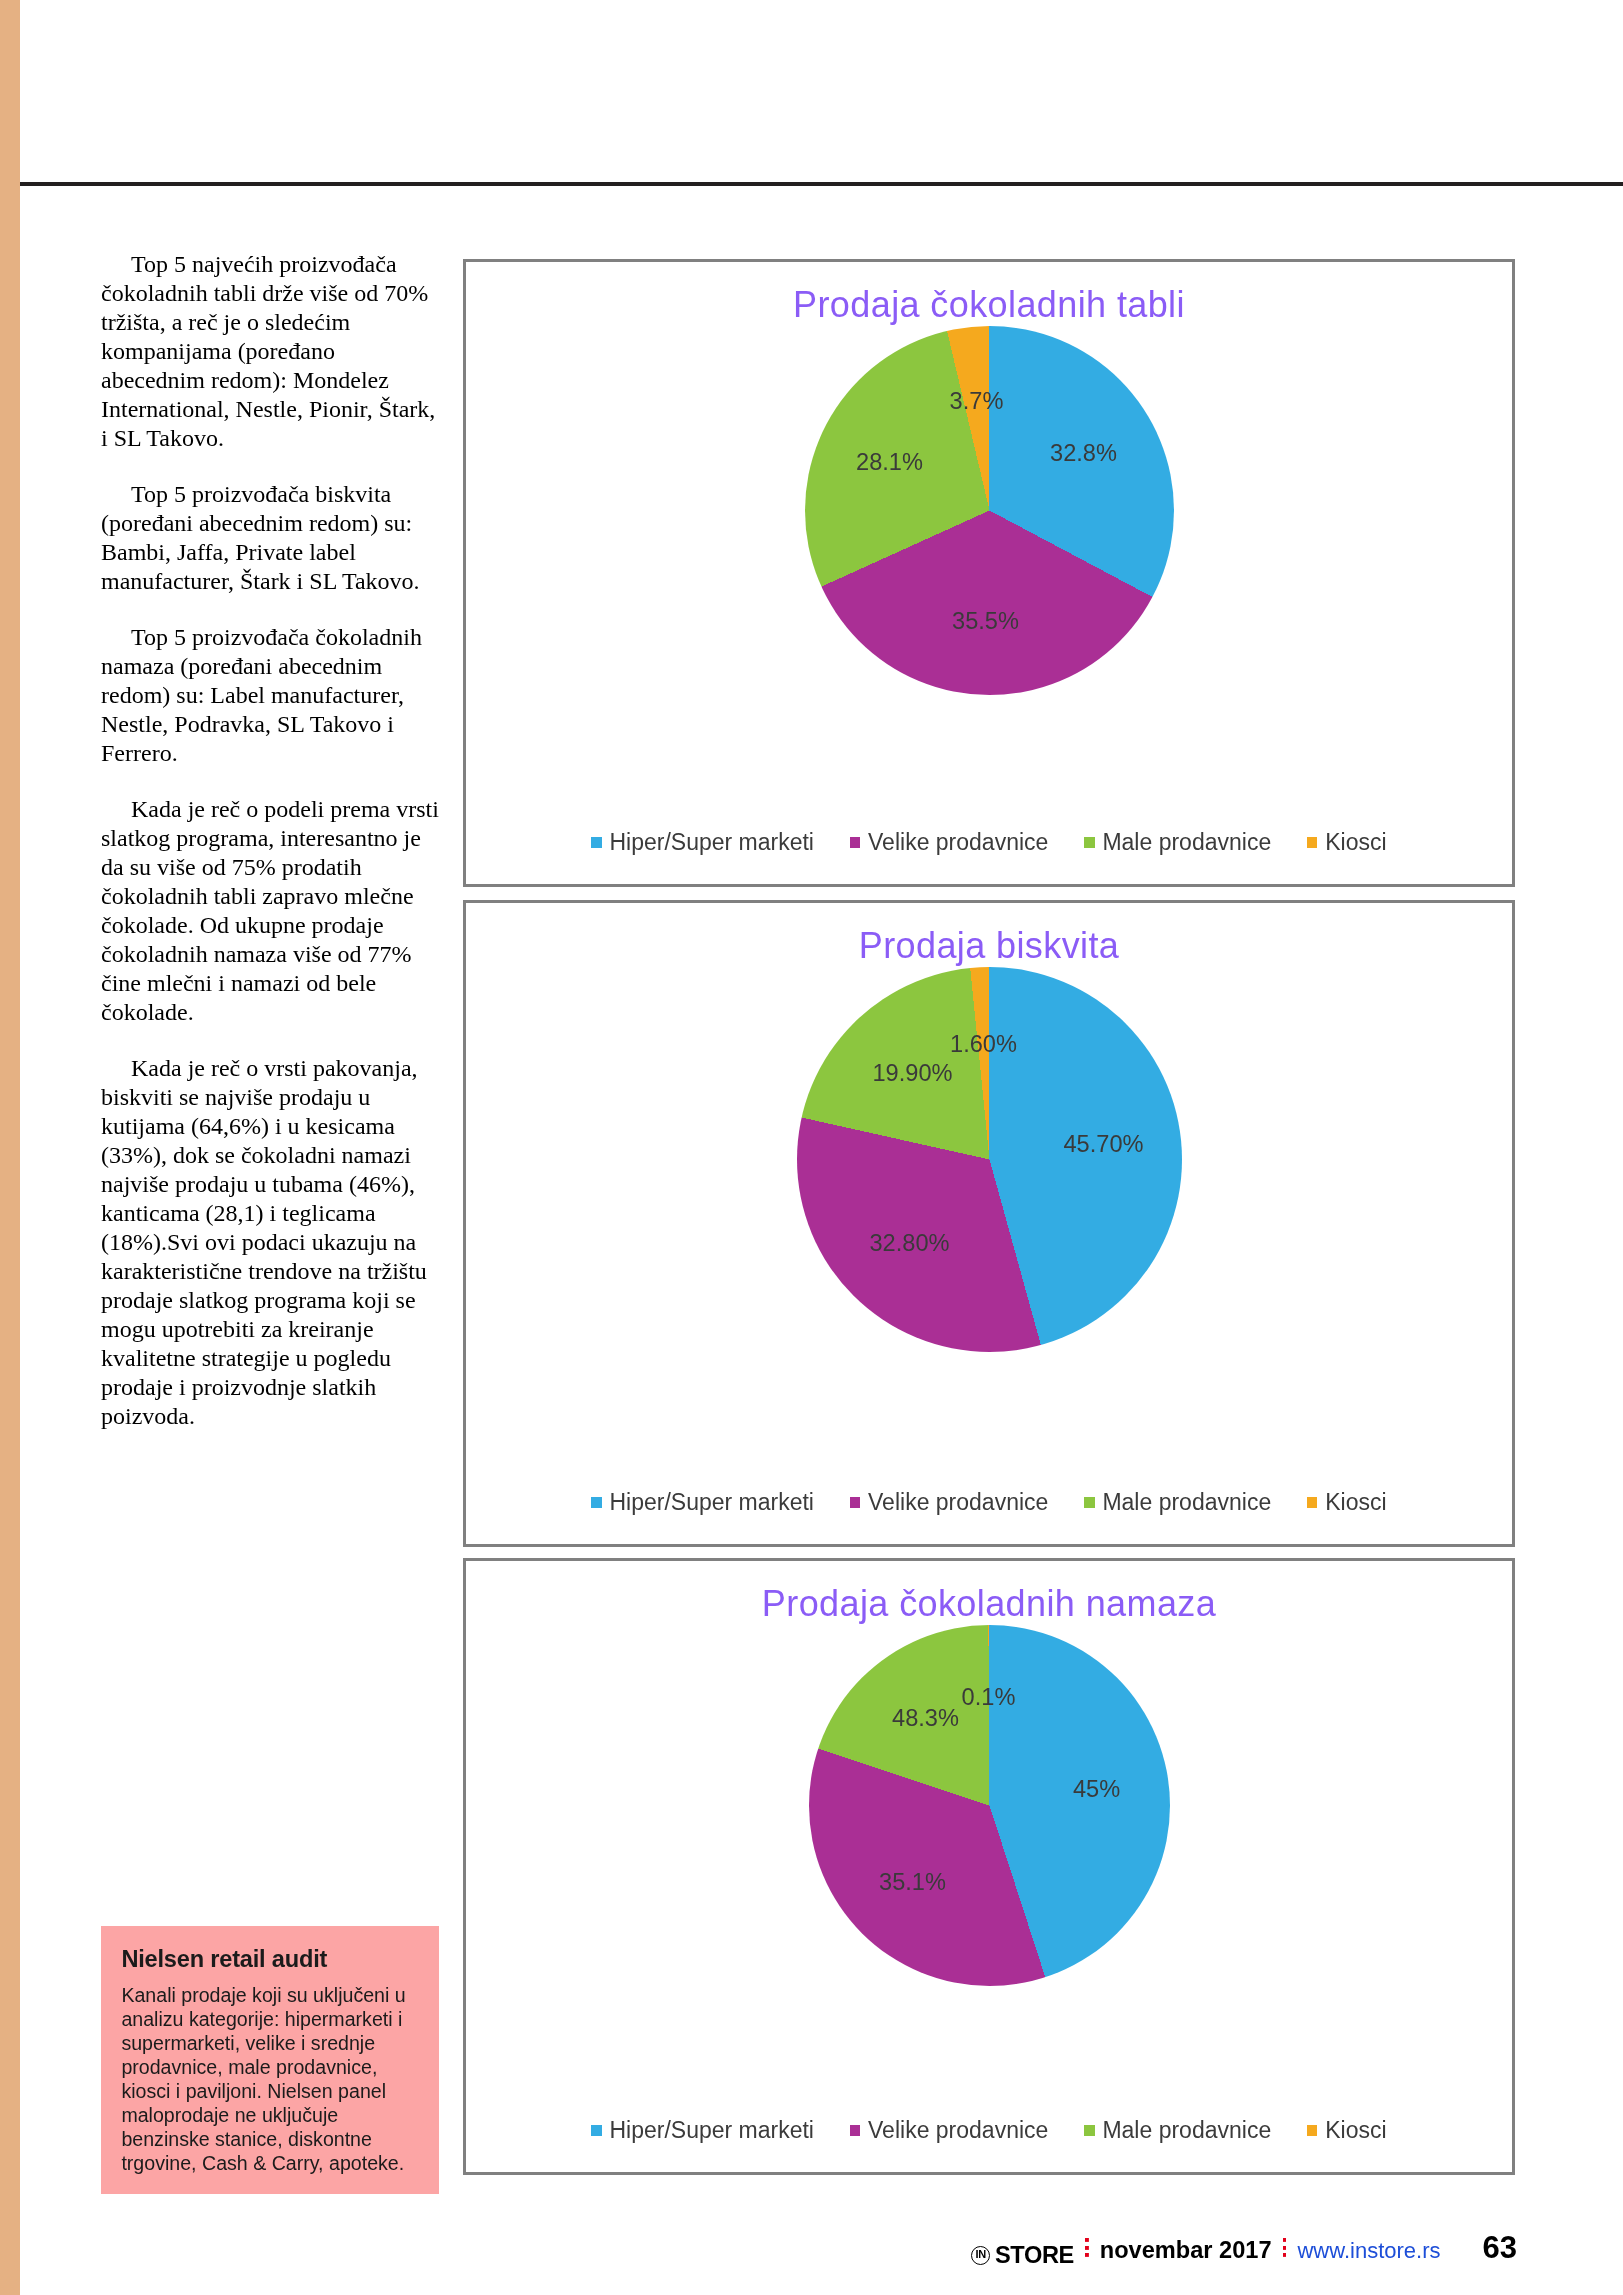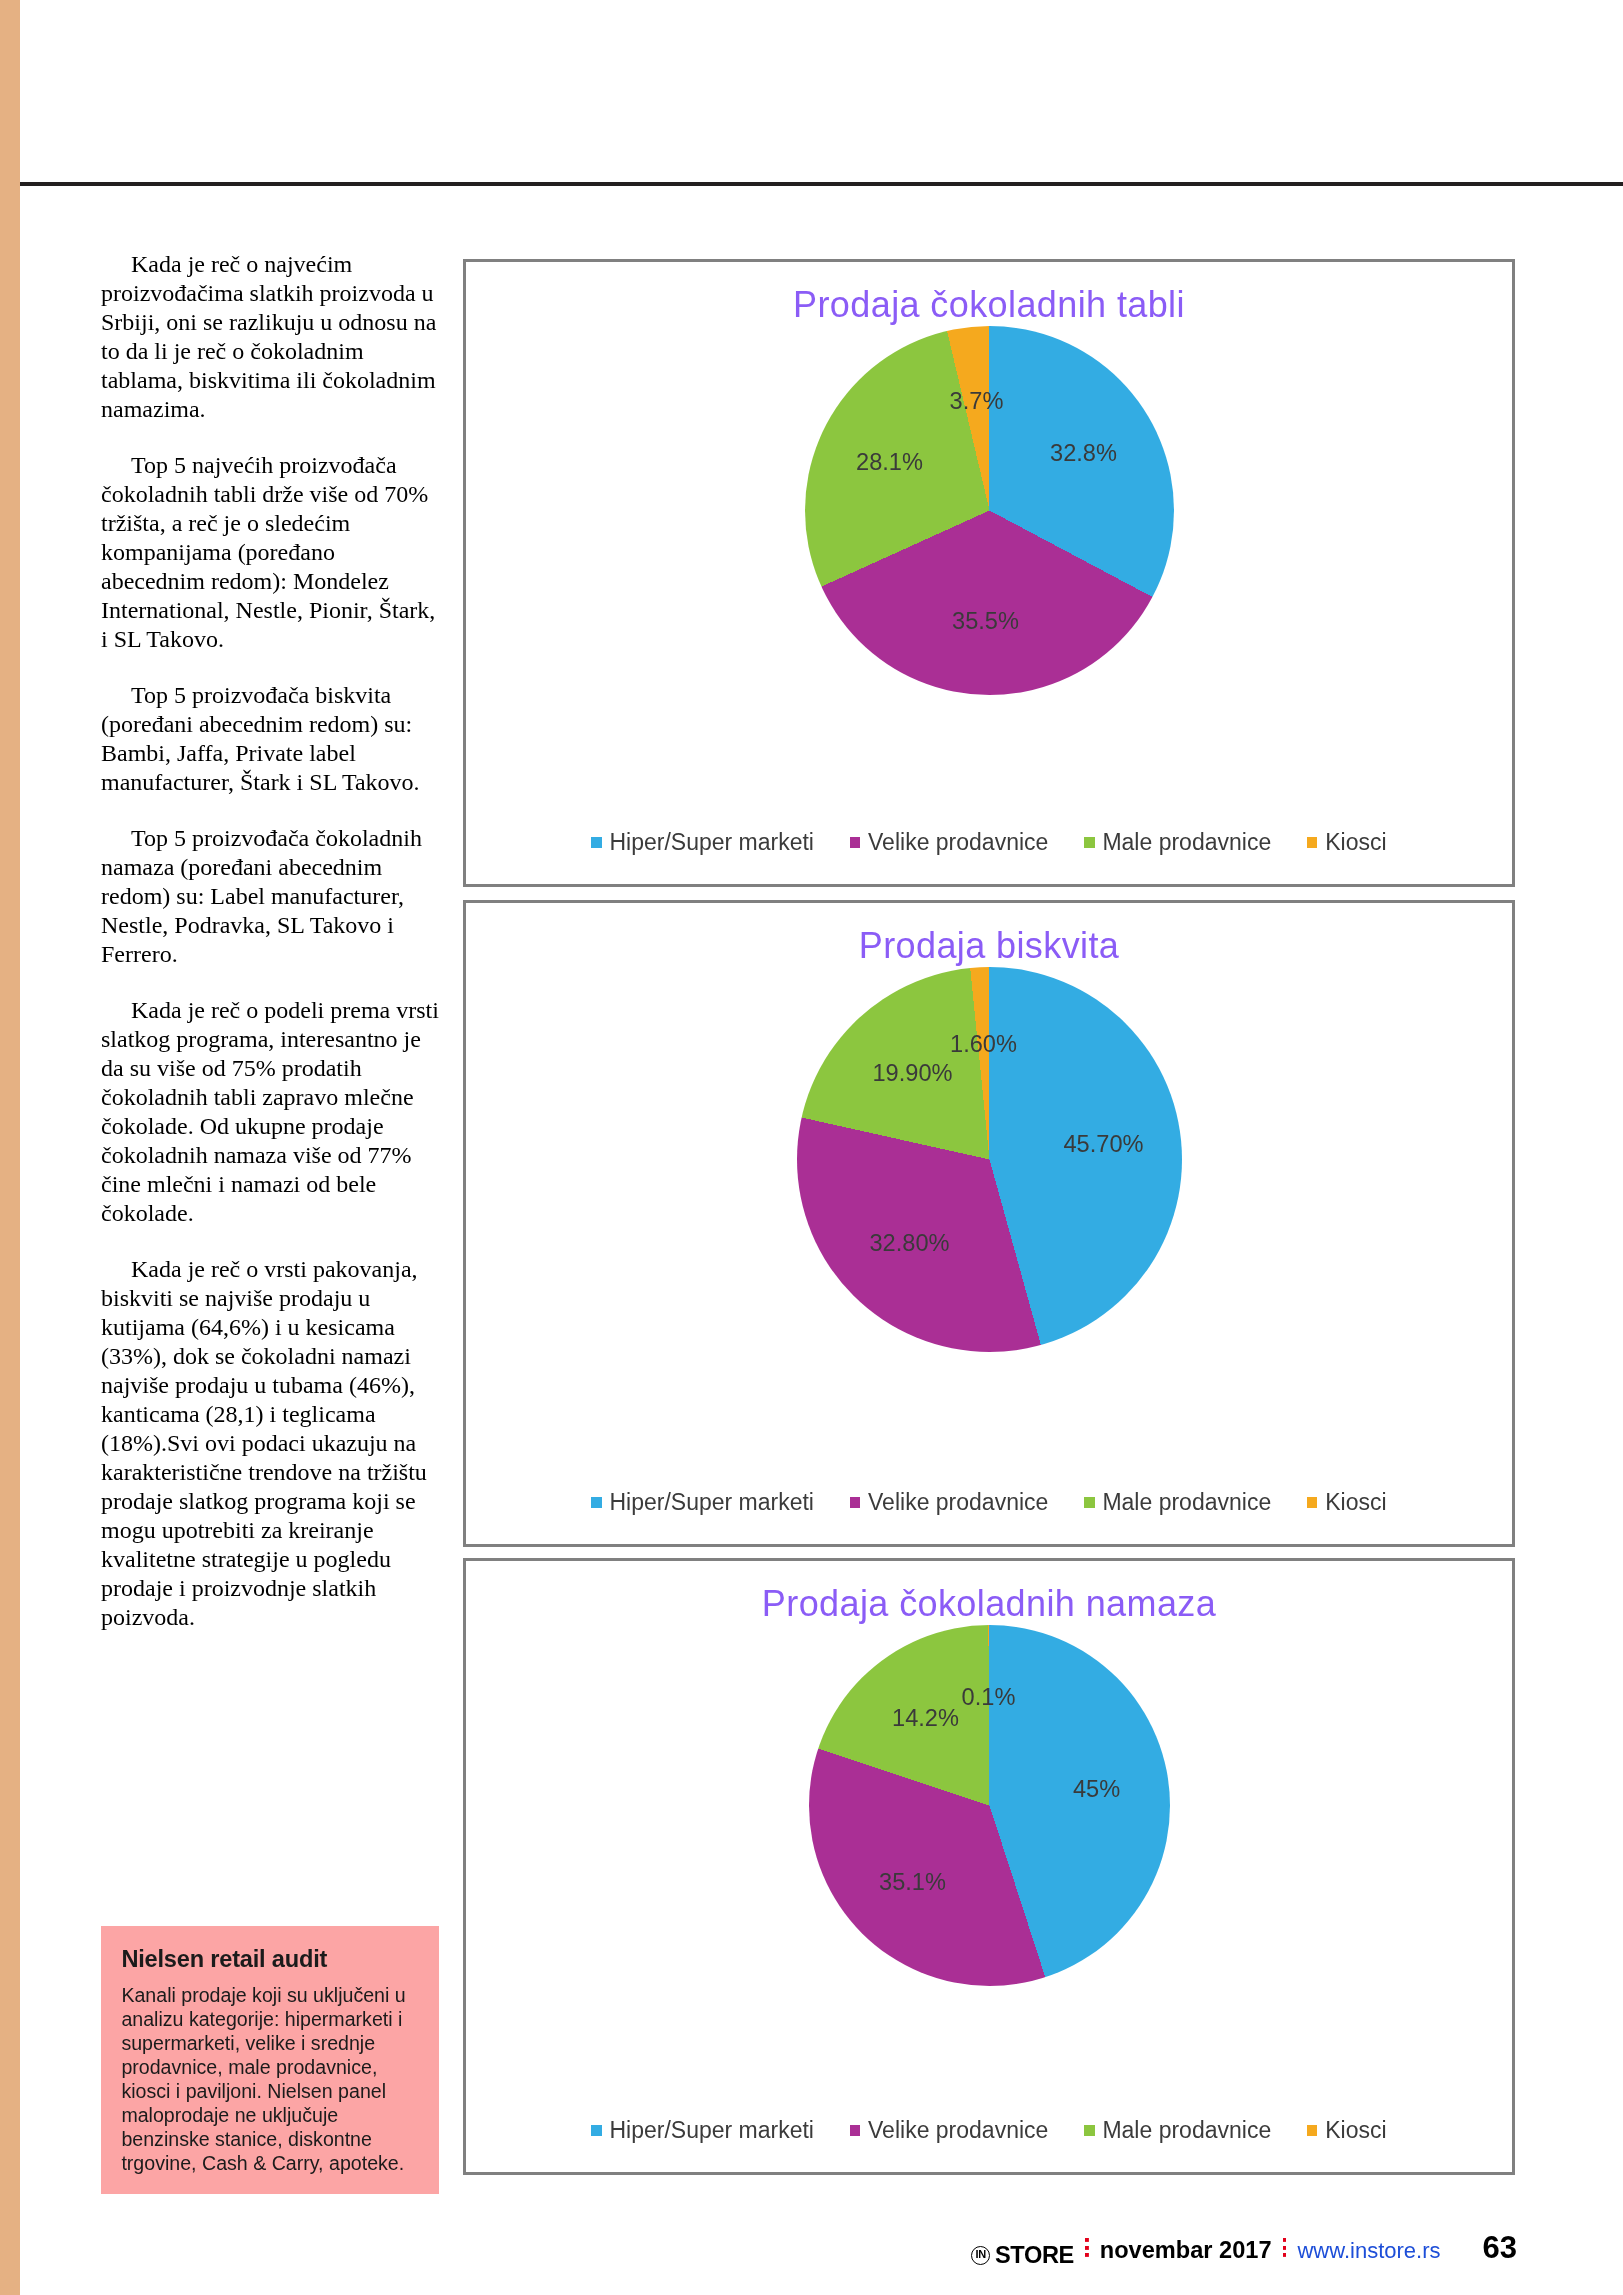--- a/index.html
+++ b/index.html
@@ -124,21 +124,20 @@
   .footer-site{font-size:22px;color:#1d4ed8;}
   #page-number{font-size:31px;font-weight:bold;color:#000;margin-left:31px;}
 </style>
 </head>
 <body>
 
 <div id="left-strip"></div>
 <div id="top-rule"></div>
 
 <div id="text-column">
-  <p class="para">Kada je reč o najvećim proizvođačima slatkih proizvoda u Srbiji, oni se razlikuju u odnosu na to da li je reč o čokoladnim tablama, biskvitima ili čokoladnim namazima.</p>
   <p class="para">Top 5 najvećih proizvođača čokoladnih tabli drže više od 70% tržišta, a reč je o sledećim kompanijama (poređano abecednim redom): Mondelez International, Nestle, Pionir, Štark, i SL Takovo.</p>
   <p class="para">Top 5 proizvođača biskvita (poređani abecednim redom) su: Bambi, Jaffa, Private label manufacturer, Štark i SL Takovo.</p>
   <p class="para">Top 5 proizvođača čokoladnih namaza (poređani abecednim redom) su: Label manufacturer, Nestle, Podravka, SL Takovo i Ferrero.</p>
   <p class="para">Kada je reč o podeli prema vrsti slatkog programa, interesantno je da su više od 75% prodatih čokoladnih tabli zapravo mlečne čokolade. Od ukupne prodaje čokoladnih namaza više od 77% čine mlečni i namazi od bele čokolade.</p>
   <p class="para">Kada je reč o vrsti pakovanja, biskviti se najviše prodaju u kutijama (64,6%) i u kesicama (33%), dok se čokoladni namazi najviše prodaju u tubama (46%), kanticama (28,1) i teglicama (18%).Svi ovi podaci ukazuju na karakteristične trendove na tržištu prodaje slatkog programa koji se mogu upotrebiti za kreiranje kvalitetne strategije u pogledu prodaje i proizvodnje slatkih poizvoda.</p>
 </div>
 
 <div id="nielsen-box">
   <p id="nielsen-title">Nielsen retail audit</p>
   <p id="nielsen-body">Kanali prodaje koji su uključeni u analizu kategorije: hipermarketi i supermarketi, velike i srednje prodavnice, male prodavnice, kiosci i paviljoni. Nielsen panel maloprodaje ne uključuje benzinske stanice, diskontne trgovine, Cash &amp; Carry, apoteke.</p>
@@ -203,21 +202,21 @@
       </span>
     </div>
 </div>
 
 <div class="chart-panel" id="panel-3">
   <div class="chart-title">Prodaja čokoladnih namaza</div>
   <div class="pie-area">
     <div class="pie" style="width: 361px; height: 361px; background: conic-gradient(rgb(51, 172, 227) 0%, rgb(51, 172, 227) 45%, rgb(170, 47, 149) 45%, rgb(170, 47, 149) 80.1%, rgb(140, 198, 63) 80.1%, rgb(140, 198, 63) 99.9%, rgb(245, 169, 30) 99.9%, rgb(245, 169, 30) 100%);">
         <span class="slice-label" style="left: 288px; top: 164px;">45%</span>
         <span class="slice-label" style="left: 104px; top: 257px;">35.1%</span>
-        <span class="slice-label" style="left: 117px; top: 93px;">14.2%</span>
+        <span class="slice-label" style="left: 117px; top: 93px;">48.3%</span>
         <span class="slice-label" style="left: 180px; top: 72px;">0.1%</span>
       </div>
   </div>
   <div class="legend" style="top: 556px;">
       <span class="legend-item">
         <span class="legend-swatch" style="background: rgb(51, 172, 227);"></span>
         <span class="legend-text">Hiper/Super marketi</span>
       </span>
       <span class="legend-item">
         <span class="legend-swatch" style="background: rgb(170, 47, 149);"></span>

